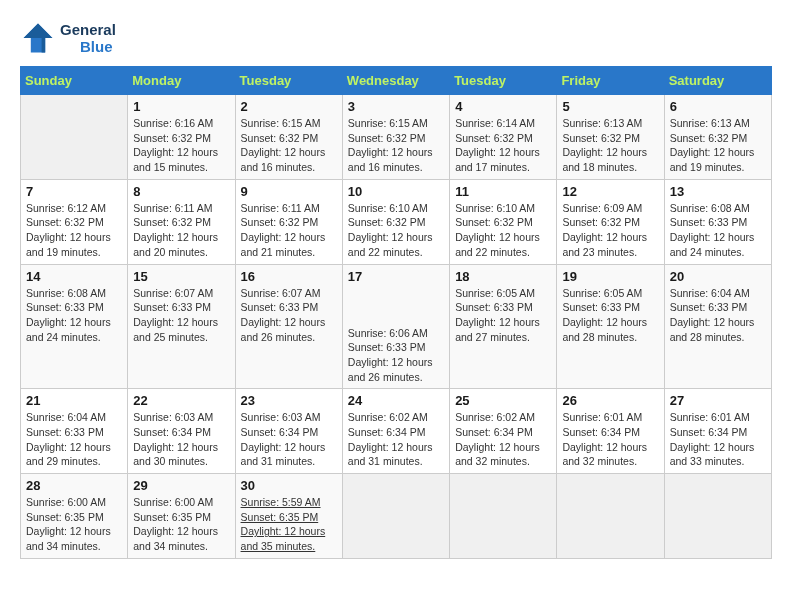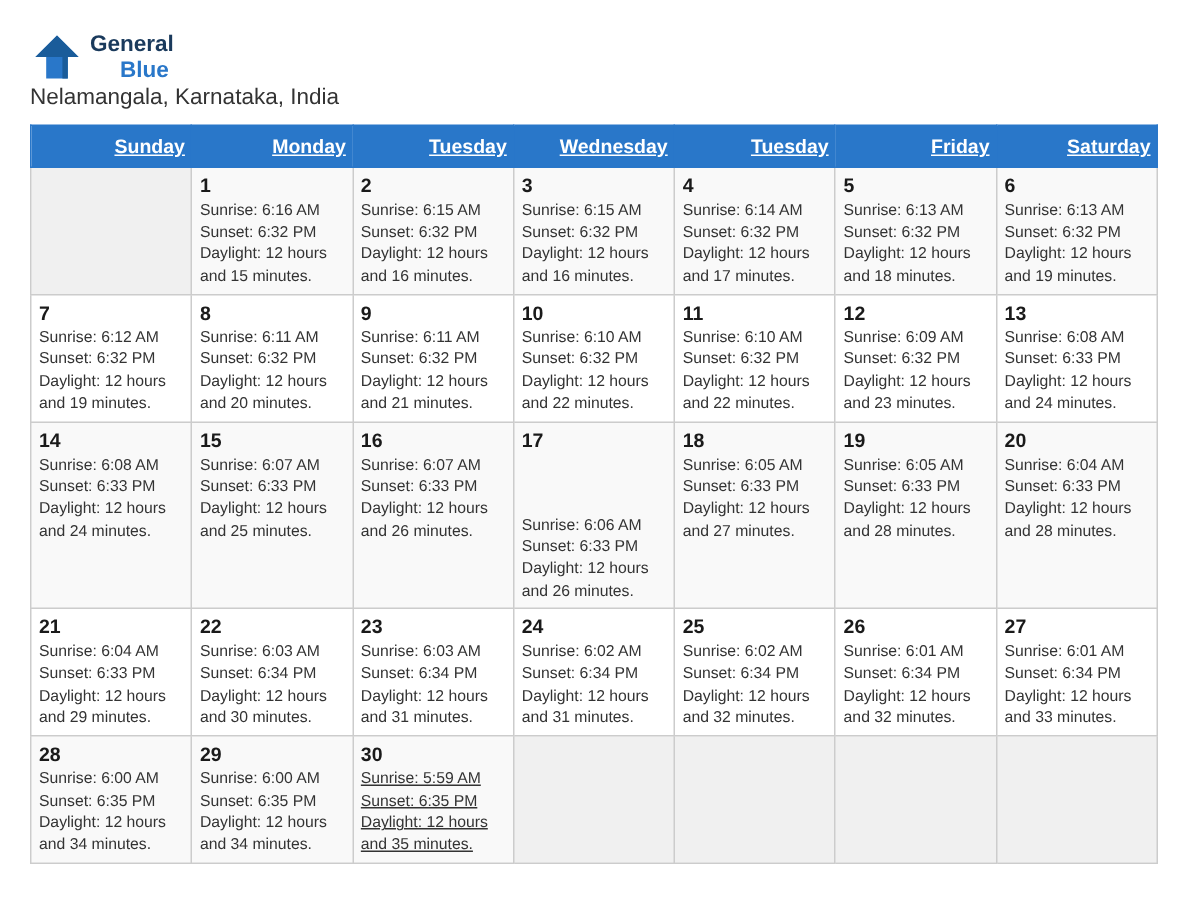--- a/index.html
+++ b/index.html
@@ -38,27 +38,26 @@
       font-size: 15px;
       color: #333;
     }
     table {
       width: 100%;
       border-collapse: collapse;
       font-size: 11px;
     }
     thead tr th {
       background-color: #2977c9;
-      color: #ffffff;
+      color: #bef264;
       padding: 6px 4px;
-      text-align: right;
+      text-align: left;
       font-size: 13px;
       font-weight: bold;
       border: 1px solid #2977c9;
-      text-decoration: underline;
     }
     tbody tr td {
       border: 1px solid #ccc;
       vertical-align: top;
       padding: 4px 5px;
       width: calc(100% / 7);
       min-height: 70px;
       height: 80px;
     }
     tbody tr:nth-child(odd) td {
@@ -91,21 +90,20 @@
     <svg class="logo-icon" viewBox="0 0 40 40">
       <polygon points="20,4 36,20 28,20 28,36 12,36 12,20 4,20" fill="#2977c9"></polygon>
       <polygon points="20,4 36,20 28,20 28,36 24,36 24,20 4,20" fill="#1a5c9a"></polygon>
     </svg>
     <div>
       <div style="font-size:15px;font-weight:bold;color:#1a3a5c;">General</div>
       <div style="font-size:15px;font-weight:bold;color:#2977c9;margin-left:20px;">Blue</div>
     </div>
   </div>
   <div class="title-area">
-    <div class="location">Nelamangala, Karnataka, India</div>
   </div>
 </div>
 
 <table>
   <thead>
     <tr id="header-row">
         <th>Sunday</th>
         <th>Monday</th>
         <th>Tuesday</th>
         <th>Wednesday</th>

